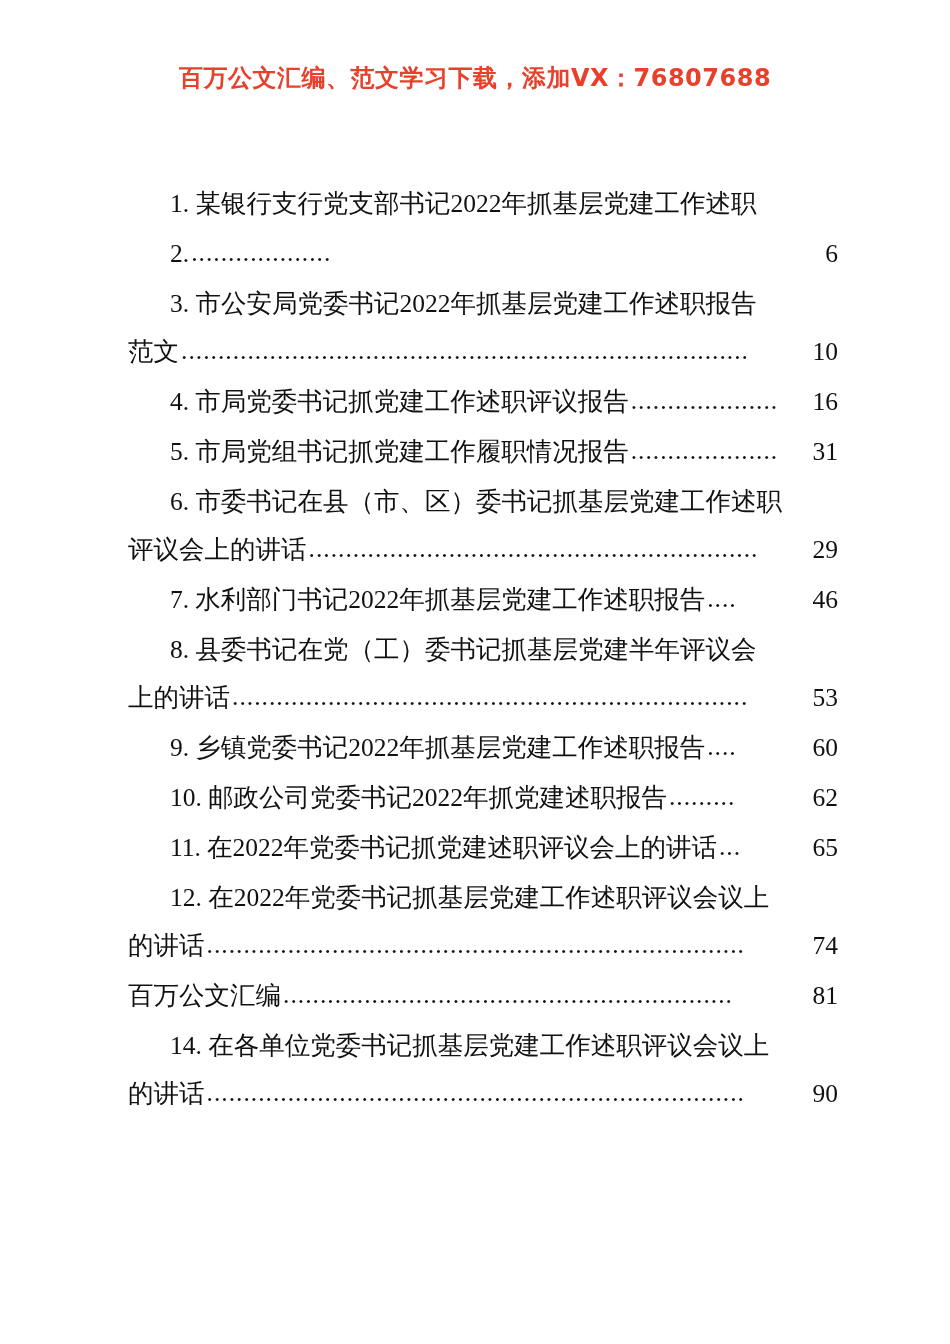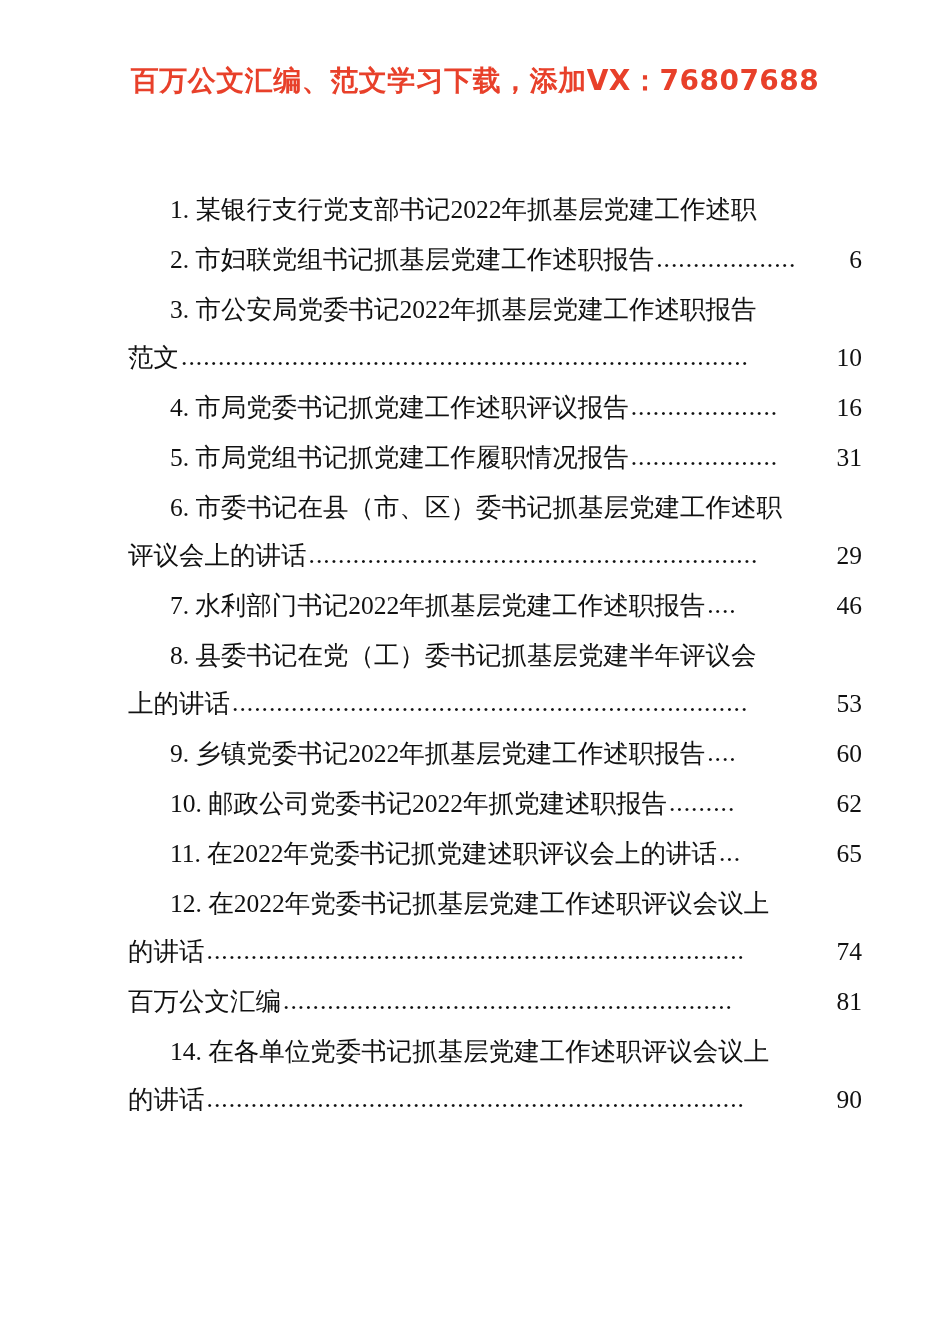--- a/index.html
+++ b/index.html
@@ -19,30 +19,30 @@
     width: 950px;
     height: 1344px;
     box-sizing: border-box;
     padding: 0;
     position: relative;
   }
   .banner {
     text-align: center;
     color: #e8402a;
     font-family: "DejaVu Sans", "Liberation Sans", sans-serif;
-    font-size: 28px;
+    font-size: 24px;
     font-weight: 700;
     letter-spacing: 0.5px;
     padding-top: 62px;
     white-space: nowrap;
   }
   .toc {
     margin-top: 86px;
     padding-left: 128px;
-    padding-right: 88px;
+    padding-right: 112px;
   }
   .toc-entry {
     display: block;
     font-size: 25.5px;
     line-height: 48px;
     color: #111111;
     position: relative;
     margin-bottom: 2px;
     word-break: break-all;
   }
@@ -103,21 +103,20 @@
   <div class="toc">
 
   <div class="toc-entry wrap">
         <div class="entry-inner">
           <div class="first"><span>1.</span><span> 某银行支行党支部书记2022年抓基层党建工作述职</span></div>
         </div>
       </div>
       <div class="toc-entry">
         <div class="entry-inner">
           <span class="num">2.</span>
-          <span class="title">市妇联党组书记抓基层党建工作述职报告</span>
           <span class="leader">...................</span>
           <span class="page-no">6</span>
         </div>
       </div>
       <div class="toc-entry wrap">
         <div class="entry-inner">
           <div class="first"><span>3.</span><span> 市公安局党委书记2022年抓基层党建工作述职报告</span></div>
           <div class="second">
             <span class="cont">范文</span>
             <span class="leader">.............................................................................</span>

